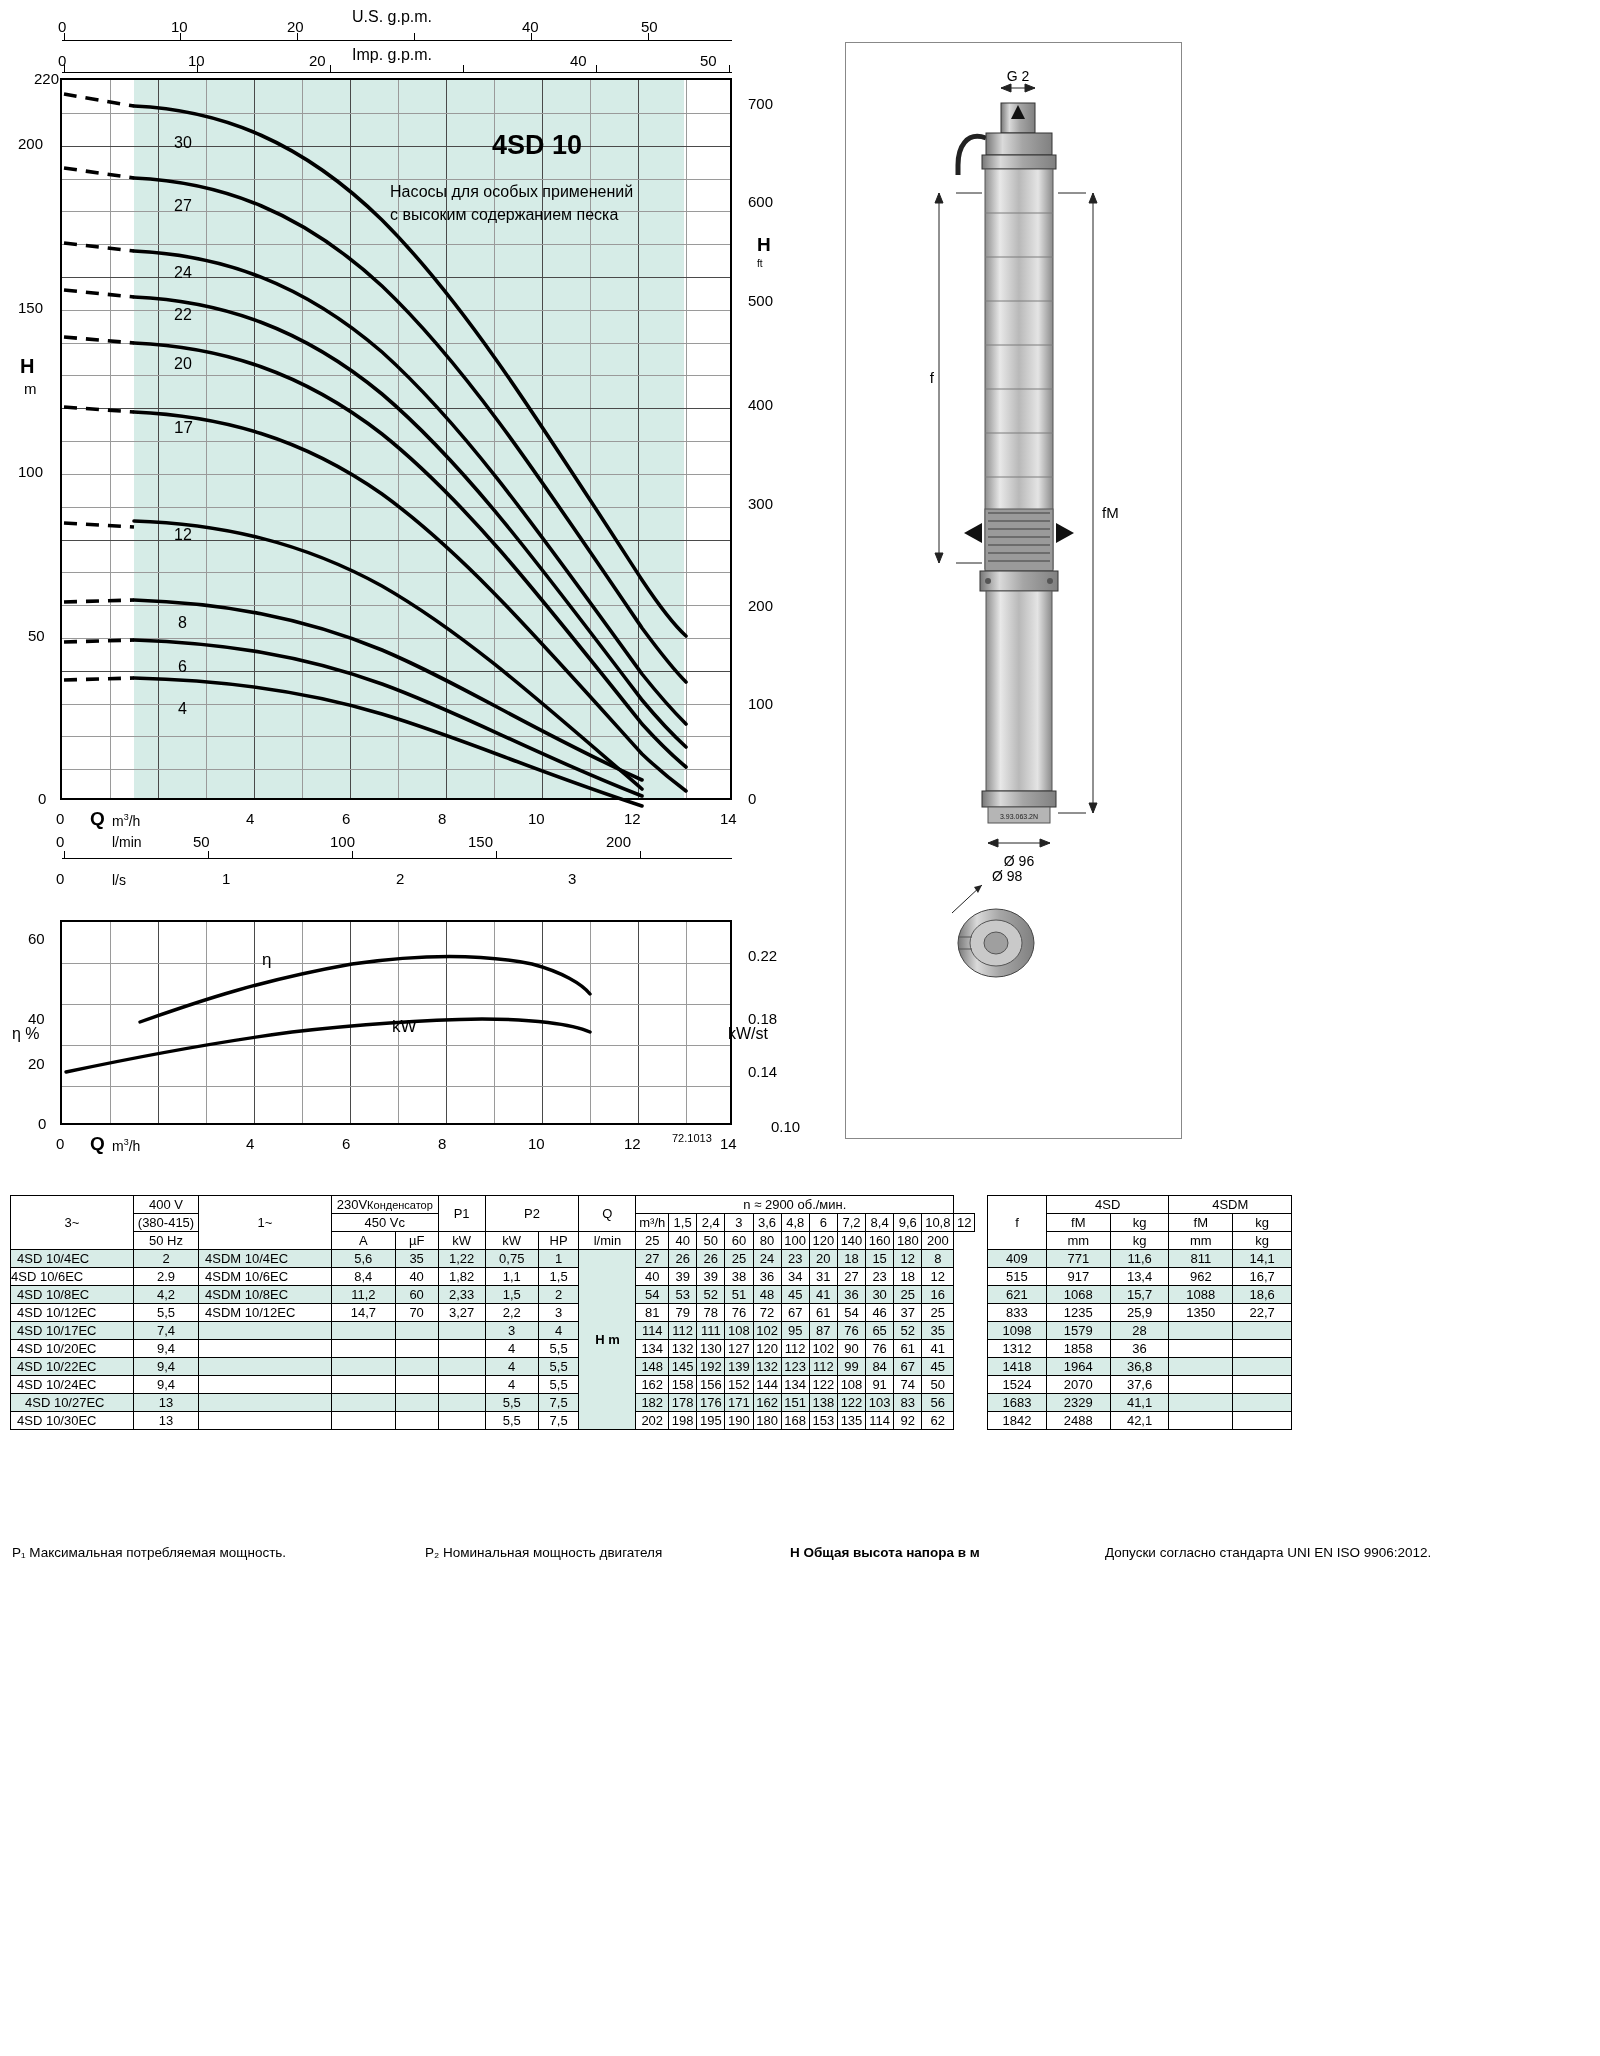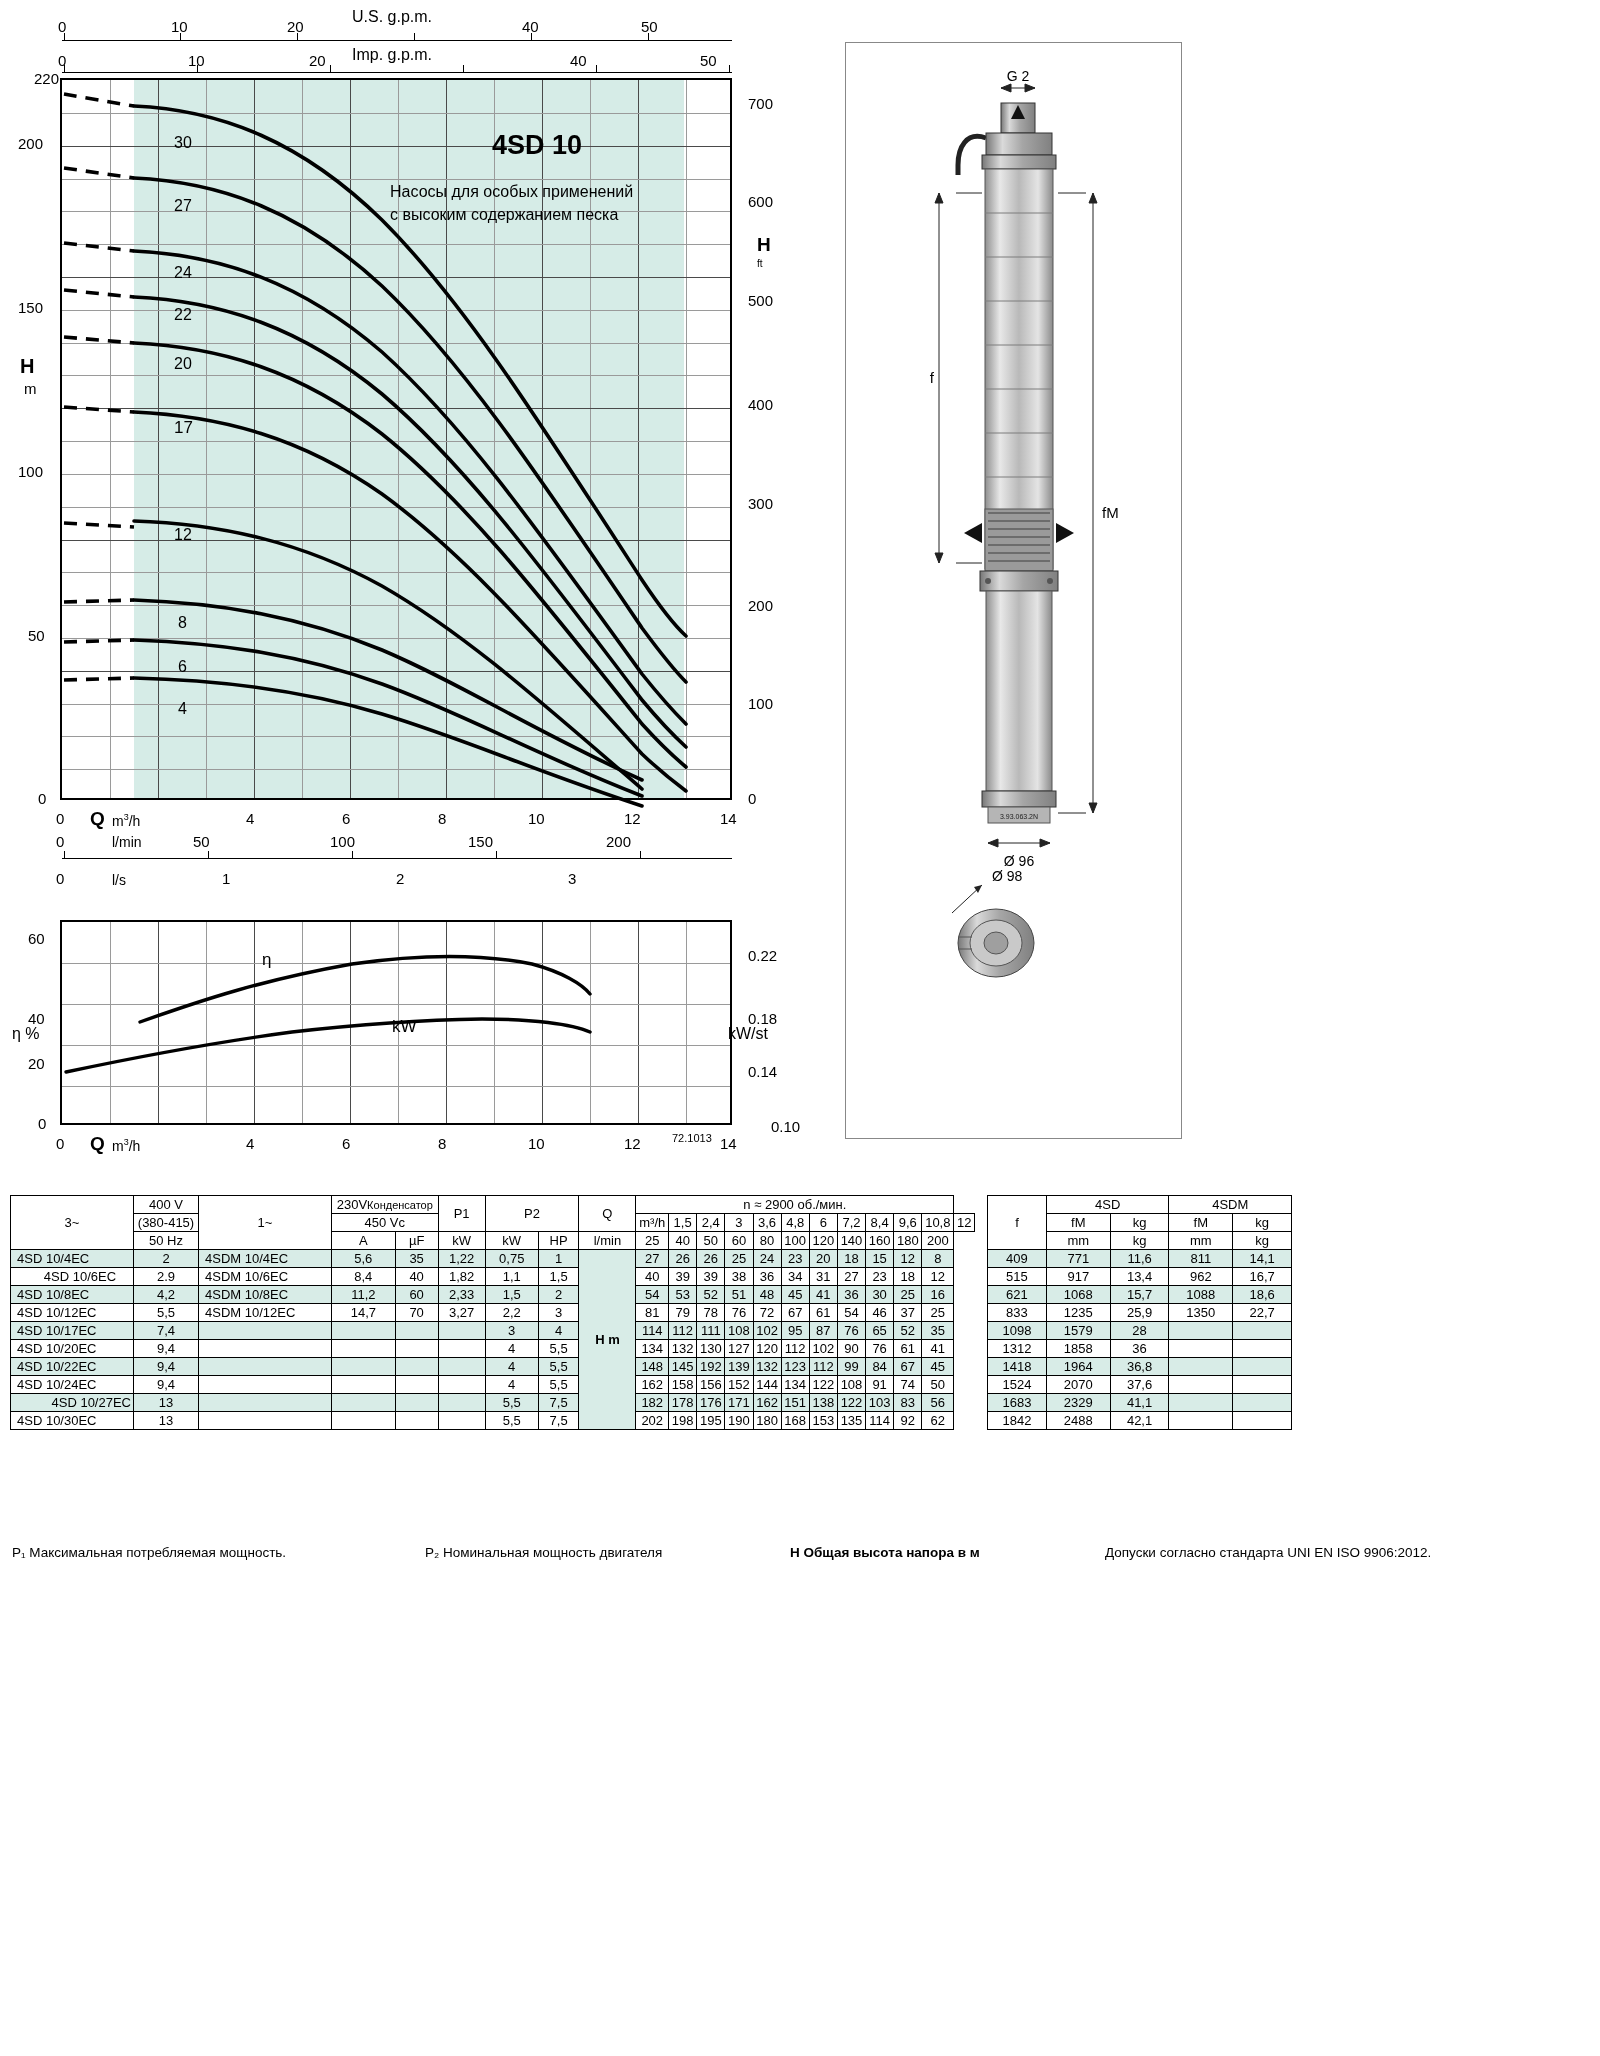--- a/index.html
+++ b/index.html
@@ -438,21 +438,21 @@
       <td>25</td>
       <td>24</td>
       <td>23</td>
       <td>20</td>
       <td>18</td>
       <td>15</td>
       <td>12</td>
       <td>8</td>
     </tr>
     <tr>
-      <td style="text-align:center;padding-left:18px">4SD 10/6EC</td>
+      <td style="text-align:left;padding-left:0">4SD 10/6EC</td>
       <td>2.9</td>
       <td style="text-align:left;padding-left:6px">4SDM 10/6EC</td>
       <td>8,4</td>
       <td>40</td>
       <td>1,82</td>
       <td>1,1</td>
       <td>1,5</td>
       <td>40</td>
       <td>39</td>
       <td>39</td>
@@ -585,21 +585,21 @@
       <td>152</td>
       <td>144</td>
       <td>134</td>
       <td>122</td>
       <td>108</td>
       <td>91</td>
       <td>74</td>
       <td>50</td>
     </tr>
     <tr class="alt">
-      <td style="text-align:right;padding-left:6px">4SD 10/27EC</td>
+      <td style="text-align:left;padding-left:14px">4SD 10/27EC</td>
       <td>13</td>
       <td style="text-align:left;padding-left:6px"></td>
       <td></td>
       <td></td>
       <td></td>
       <td>5,5</td>
       <td>7,5</td>
       <td>182</td>
       <td>178</td>
       <td>176</td>

